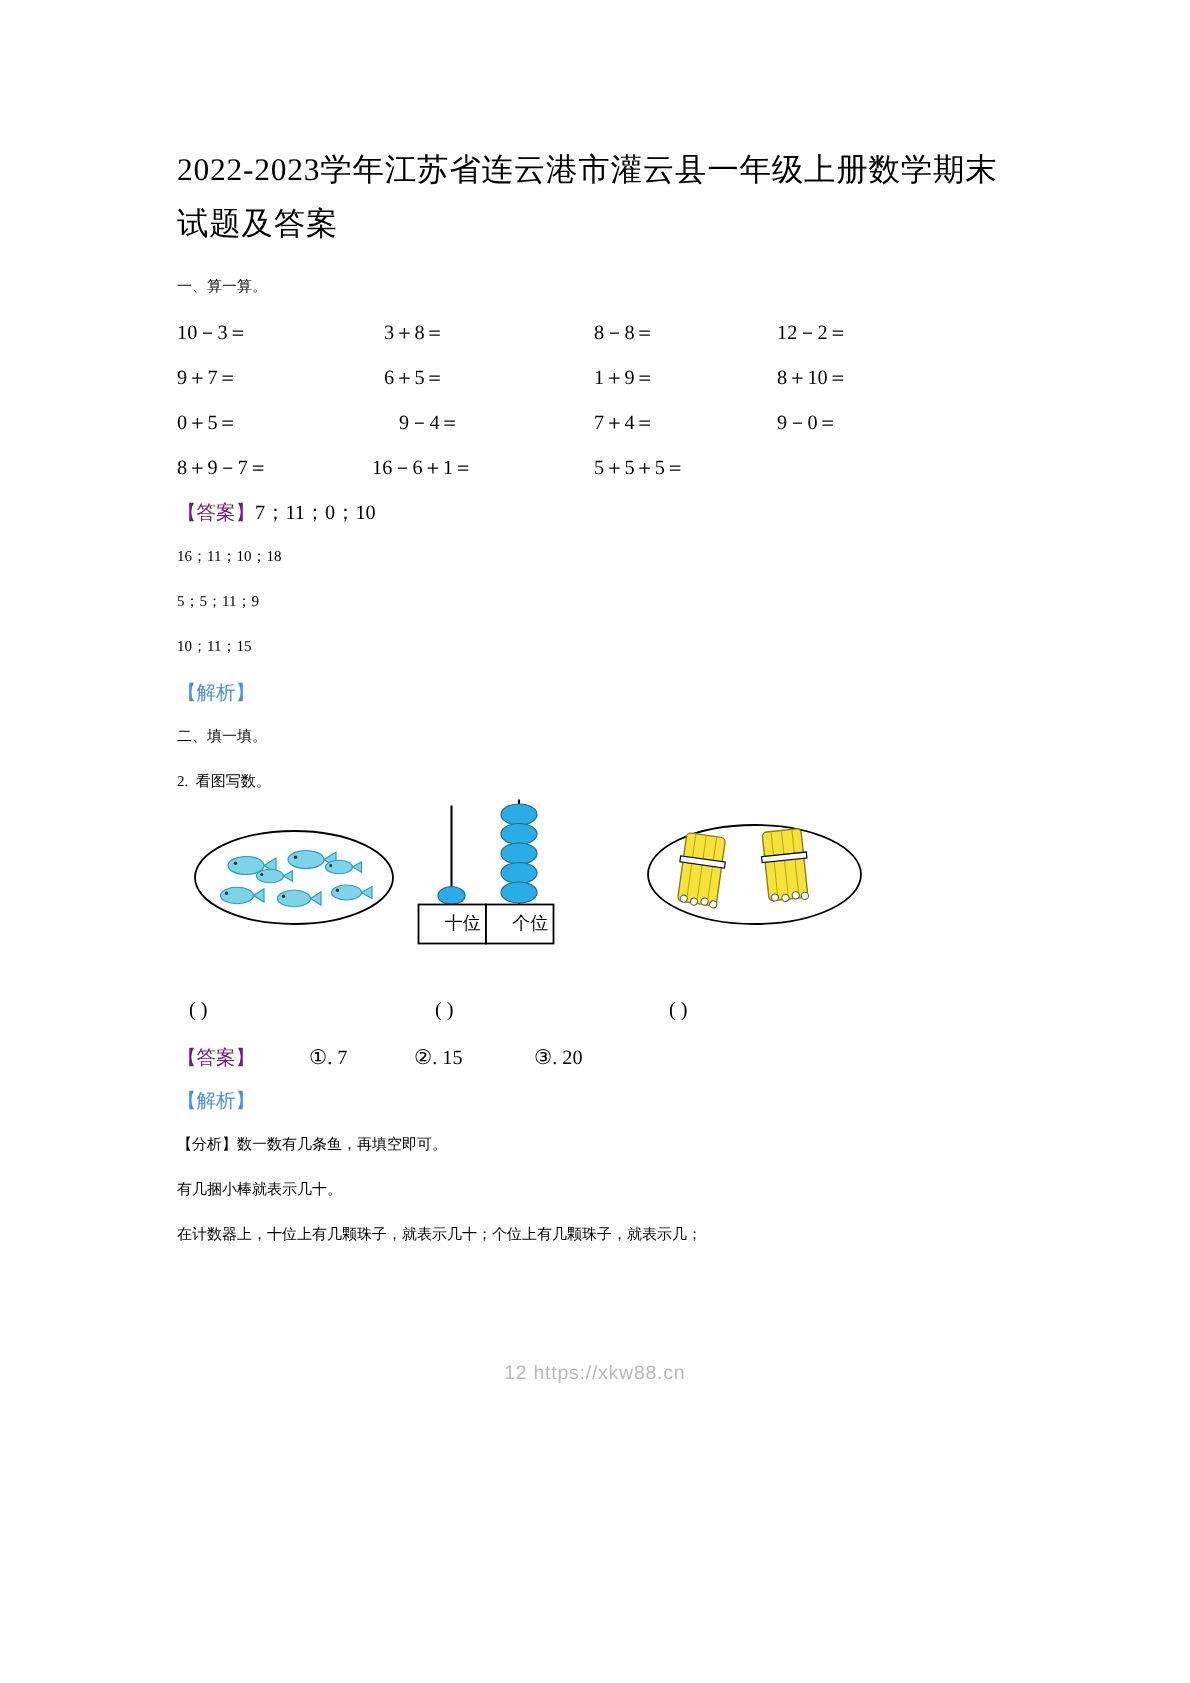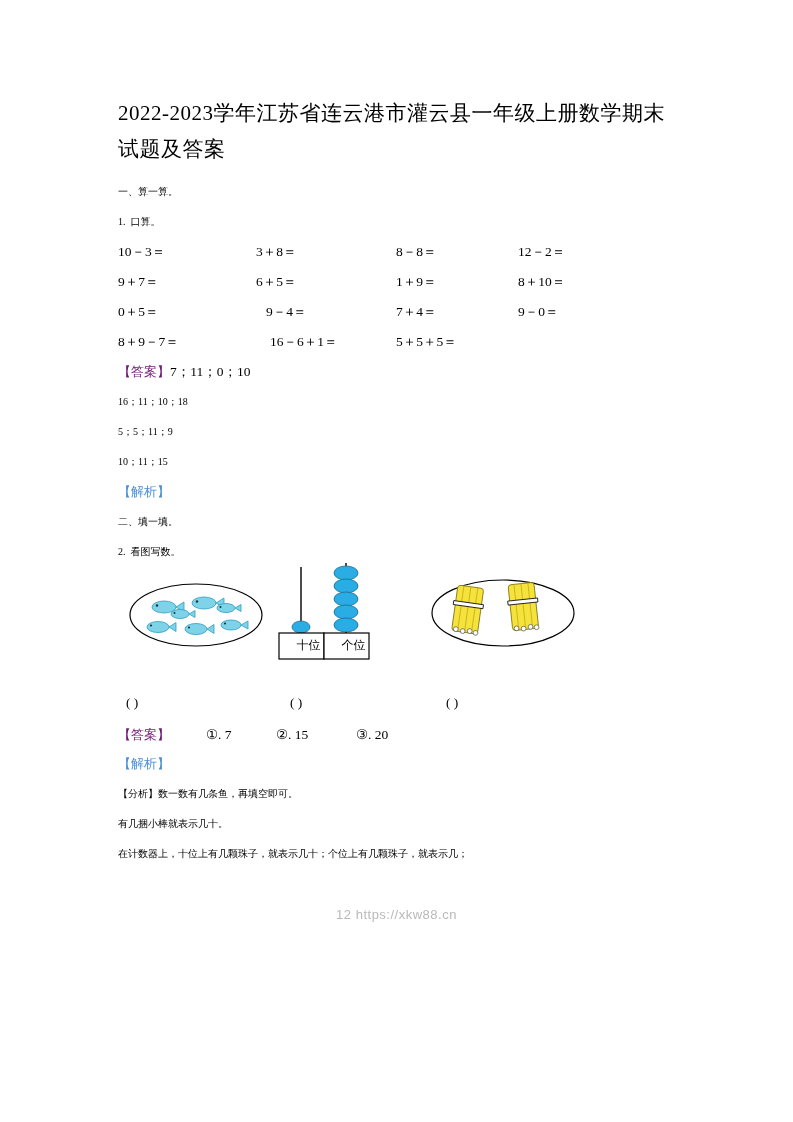--- a/index.html
+++ b/index.html
@@ -116,21 +116,20 @@
 </style>
 </head>
 <body>
 
 <div class="page">
 
   <h1 class="doc-title">2022-2023学年江苏省连云港市灌云县一年级上册数学期末试题及答案</h1>
 
   <p class="para">一、算一算。</p>
 
-  <p class="para">1.  口算。</p>
 
   <div class="calc-row">
     <span class="calc-cell" style="left:0px;">10－3＝</span>
     <span class="calc-cell" style="left:138px;">3＋8＝</span>
     <span class="calc-cell" style="left:278px;">8－8＝</span>
     <span class="calc-cell" style="left:400px;">12－2＝</span>
   </div>
   <div class="calc-row">
     <span class="calc-cell" style="left:0px;">9＋7＝</span>
     <span class="calc-cell" style="left:138px;">6＋5＝</span>
@@ -138,21 +137,21 @@
     <span class="calc-cell" style="left:400px;">8＋10＝</span>
   </div>
   <div class="calc-row">
     <span class="calc-cell" style="left:0px;">0＋5＝</span>
     <span class="calc-cell" style="left:148px;">9－4＝</span>
     <span class="calc-cell" style="left:278px;">7＋4＝</span>
     <span class="calc-cell" style="left:400px;">9－0＝</span>
   </div>
   <div class="calc-row">
     <span class="calc-cell" style="left:0px;">8＋9－7＝</span>
-    <span class="calc-cell" style="left:130px;margin-left:22px;">16－6＋1＝</span>
+    <span class="calc-cell" style="left:130px;">16－6＋1＝</span>
     <span class="calc-cell" style="left:278px;">5＋5＋5＝</span>
   </div>
 
   <div class="answer-line">
     <span class="answer-label">【答案】</span><span>7；11；0；10</span>
   </div>
   <p class="para">16；11；10；18</p>
   <p class="para">5；5；11；9</p>
   <p class="para">10；11；15</p>
 

